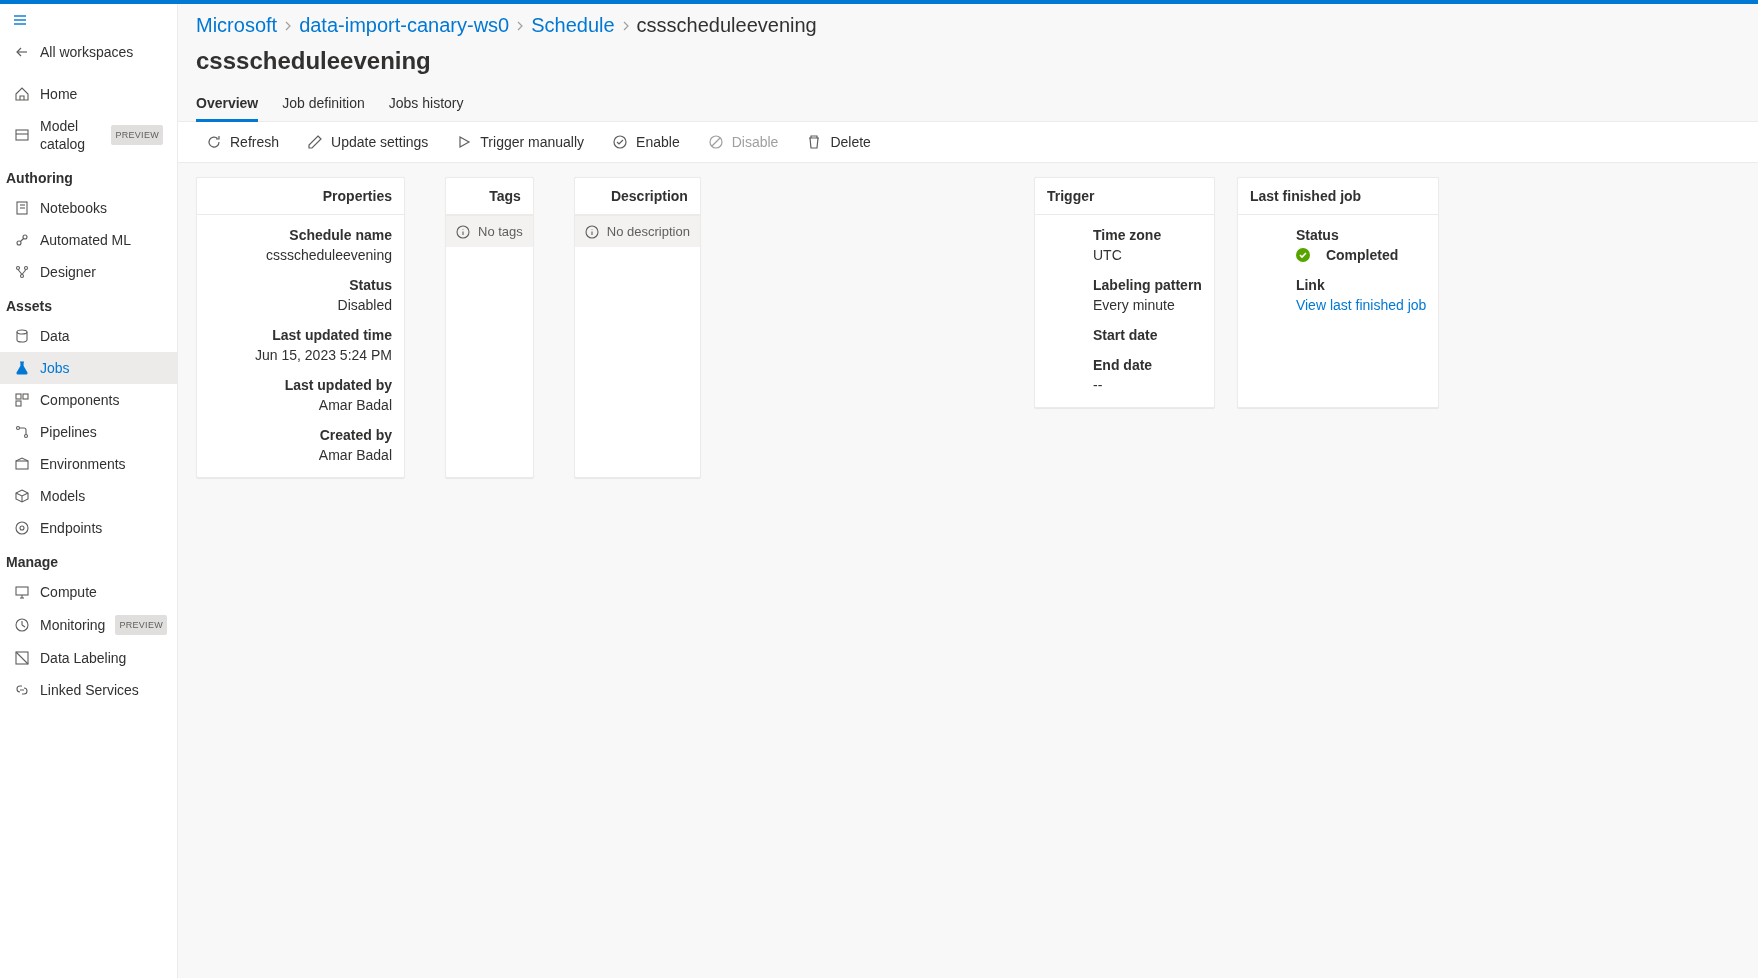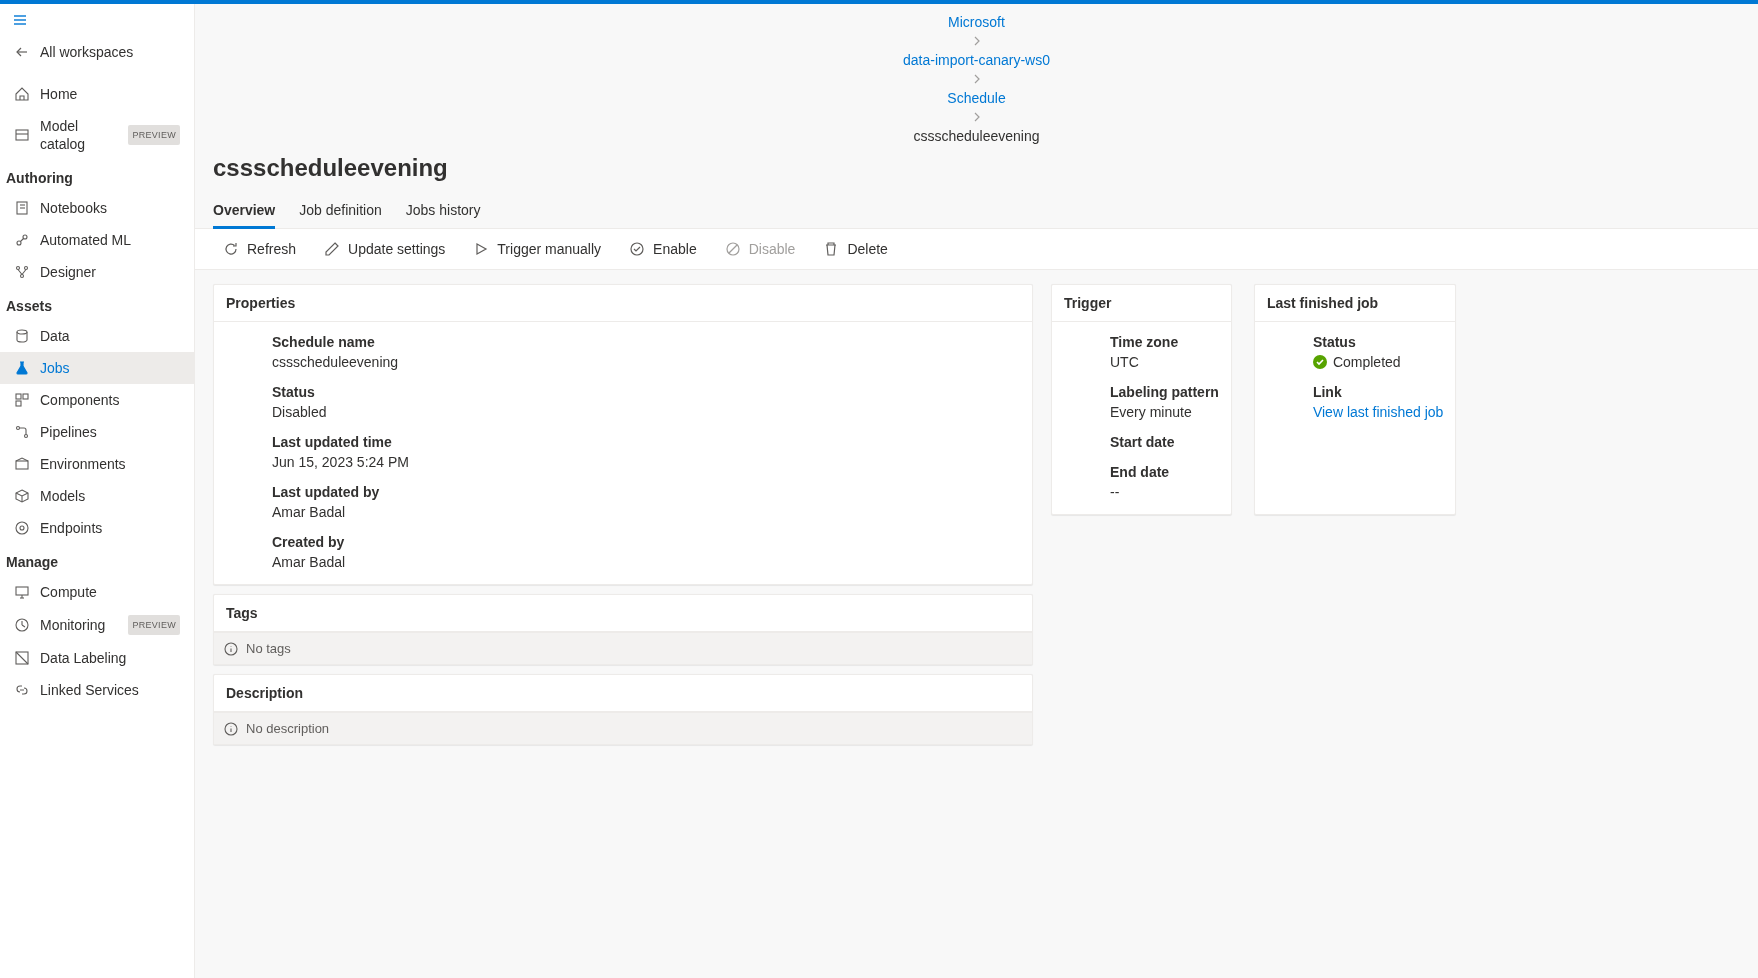--- a/index.html
+++ b/index.html
@@ -4,21 +4,21 @@
 <style>
   * { box-sizing: border-box; }
   html, body {
     margin: 0; padding: 0; width: 1758px; height: 978px;
     font-family: "Segoe UI", -apple-system, "Helvetica Neue", Arial, sans-serif;
     font-size: 14px; color: #323130; background: #f8f8f8;
   }
   .topbar { height: 4px; background: #0078d4; width: 100%; }
   .layout { display: flex; height: calc(100% - 4px); }
   .sidebar {
-    width: 195px; background: #fff; border-right: 1px solid #edebe9;
+    width: 178px; background: #fff; border-right: 1px solid #edebe9;
     display: flex; flex-direction: column; overflow-y: auto;
   }
   .sidebar .hamburger { padding: 8px 12px; }
   .sidebar .row {
     display: flex; align-items: center; gap: 10px;
     padding: 7px 14px; cursor: pointer; line-height: 18px;
   }
   .sidebar .row.active { background: #edebe9; }
   .sidebar .row.active .icon svg { stroke: #0078d4; fill: #0078d4; }
   .sidebar .row.active span.label { color: #0078d4; }
@@ -29,21 +29,21 @@
   .sidebar .icon svg { width:16px; height:16px; }
   .sidebar .label { flex: 1; }
   .preview-badge {
     font-size: 9px; background: #e1dfdd; color:#605e5c;
     padding: 1px 4px; border-radius: 2px; text-transform: uppercase;
     letter-spacing: 0.3px;
   }
   .main { flex: 1; display: flex; flex-direction: column; overflow: hidden; }
   .breadcrumbs {
     display: flex; align-items: center; gap: 6px;
-    padding: 10px 18px 4px 18px; font-size: 14px; flex-direction: column;
+    padding: 10px 18px 4px 18px; font-size: 20px;
   }
   .breadcrumbs a { color: #0078d4; text-decoration: none; cursor:pointer; }
   .breadcrumbs .sep { color: #a19f9d; display:flex; align-items:center;}
   .breadcrumbs .sep svg { width:10px; height:10px; }
   .breadcrumbs .current { color: #323130; }
   .page-title {
     font-size: 24px; font-weight: 600; padding: 6px 18px 10px 18px;
   }
   .tabs {
     display: flex; gap: 24px; padding: 0 18px;
@@ -67,41 +67,41 @@
     background: transparent;
   }
   .tbtn .ticon { width: 16px; height: 16px; display:flex; align-items:center; justify-content:center; color:#605e5c;}
   .tbtn.disabled { color: #a19f9d; cursor: default; }
   .tbtn.disabled .ticon { color: #a19f9d; }
   .content {
     flex: 1; overflow: auto; padding: 14px 18px;
     display: flex; gap: 18px; align-items: flex-start;
     background: #f8f8f8;
   }
-  .col-left { flex: 0 0 820px; display:flex; flex-direction:column; gap:9px;}
+  .col-left { flex: 0 0 820px; display:flex; gap:40px;text-align:right;}
   .col-right { flex: 1; display:flex; flex-direction:row; gap:22px;}
   .card {
     background: #fff; border: 1px solid #edebe9; border-radius: 2px;
     box-shadow: 0 0.3px 0.9px rgba(0,0,0,.07);
   }
   .card .card-head {
     font-weight: 600; padding: 10px 12px; border-bottom: 1px solid #edebe9;
   }
   .card .card-body { padding: 10px 12px 12px 12px; }
   .kv { margin-bottom: 10px; margin-left: 46px; }
   .kv:last-child { margin-bottom: 0; }
   .kv .k { font-weight: 600; line-height: 20px; }
   .kv .v { line-height: 20px; }
   .empty-box {
     background: #f3f2f1; color: #605e5c; font-size: 13px;
     padding: 8px 10px; display:flex; align-items:center; gap:8px;
     border-top: 1px solid #edebe9;
   }
   .empty-box .info-icon { width:14px; height:14px; display:flex; align-items:center; justify-content:center;}
-  .status-complete { display:flex; align-items:center; gap:6px; }
+  .status-complete { display:flex; align-items:center; gap:16px;font-weight:bold; }
   .status-complete .dot {
     width:14px; height:14px; border-radius:50%; background:#57a300;
     display:flex; align-items:center; justify-content:center;
   }
   .status-complete .dot svg { width:10px; height:10px; }
   .link { color:#0078d4; cursor:pointer; }
 </style>
 </head>
 <body>
 

